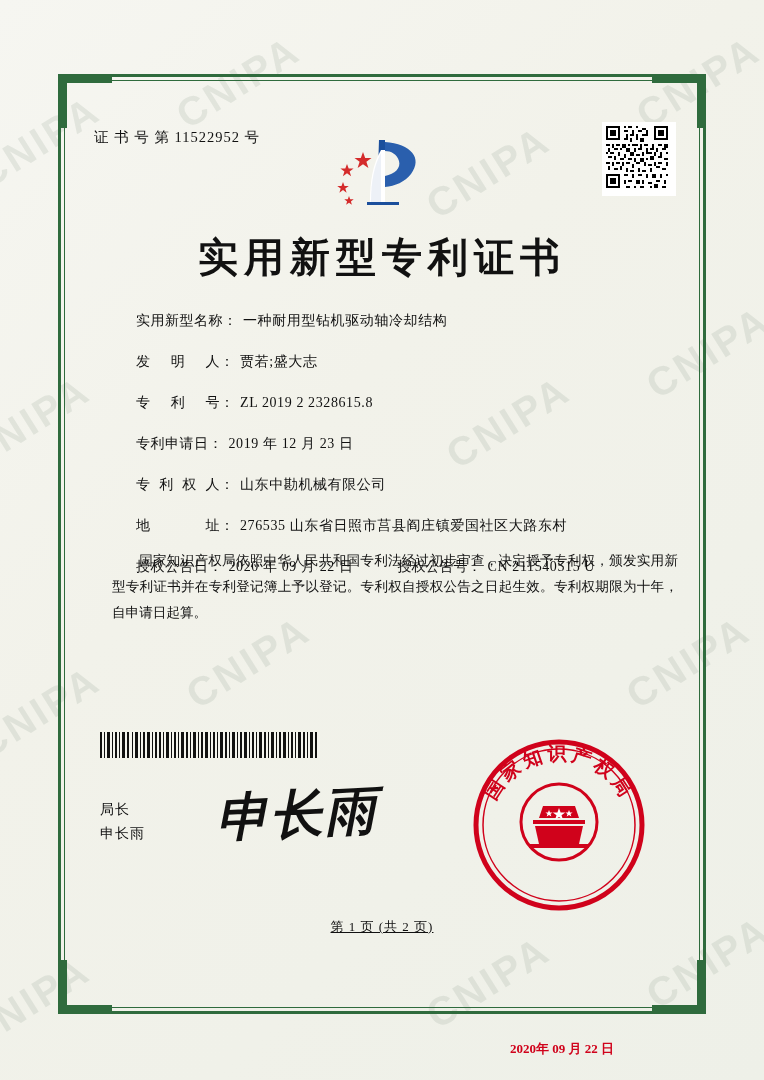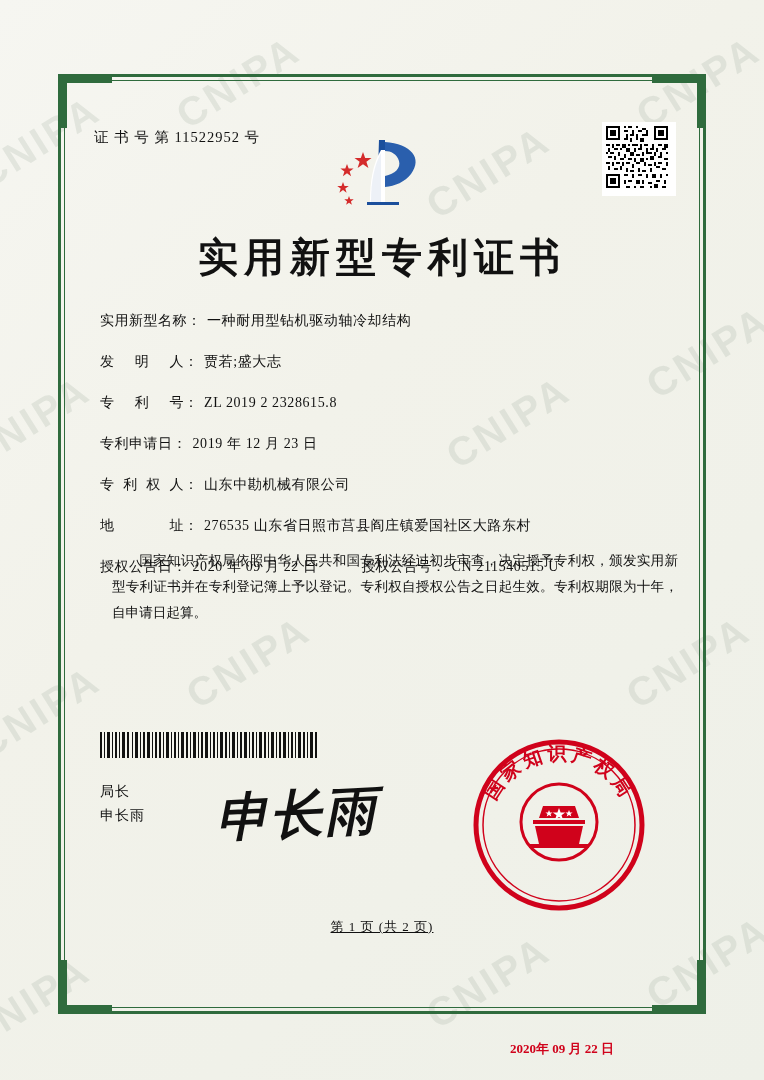--- a/index.html
+++ b/index.html
@@ -131,20 +131,21 @@
   .field-row {
     display: flex;
     align-items: baseline;
     margin-bottom: 23px;
     font-size: 14px;
     color: #111;
   }
   .field-label {
     white-space: nowrap;
     letter-spacing: 0.5px;
+    margin-left: 36px;
   }
   .field-label.spread {
     display: inline-block;
     width: 84px;
     text-align: justify;
     text-align-last: justify;
   }
   .field-value {
     margin-left: 6px;
     letter-spacing: 0.6px;
@@ -176,21 +177,21 @@
     left: 36px;
     top: 652px;
     width: 220px;
     height: 26px;
   }
 
   
   .sign-label {
     position: absolute;
     left: 36px;
-    top: 700px;
+    top: 718px;
     font-size: 14px;
     line-height: 24px;
     color: #111;
     letter-spacing: 1px;
   }
   .signature {
     position: absolute;
     left: 152px;
     top: 700px;
     font-size: 52px;

